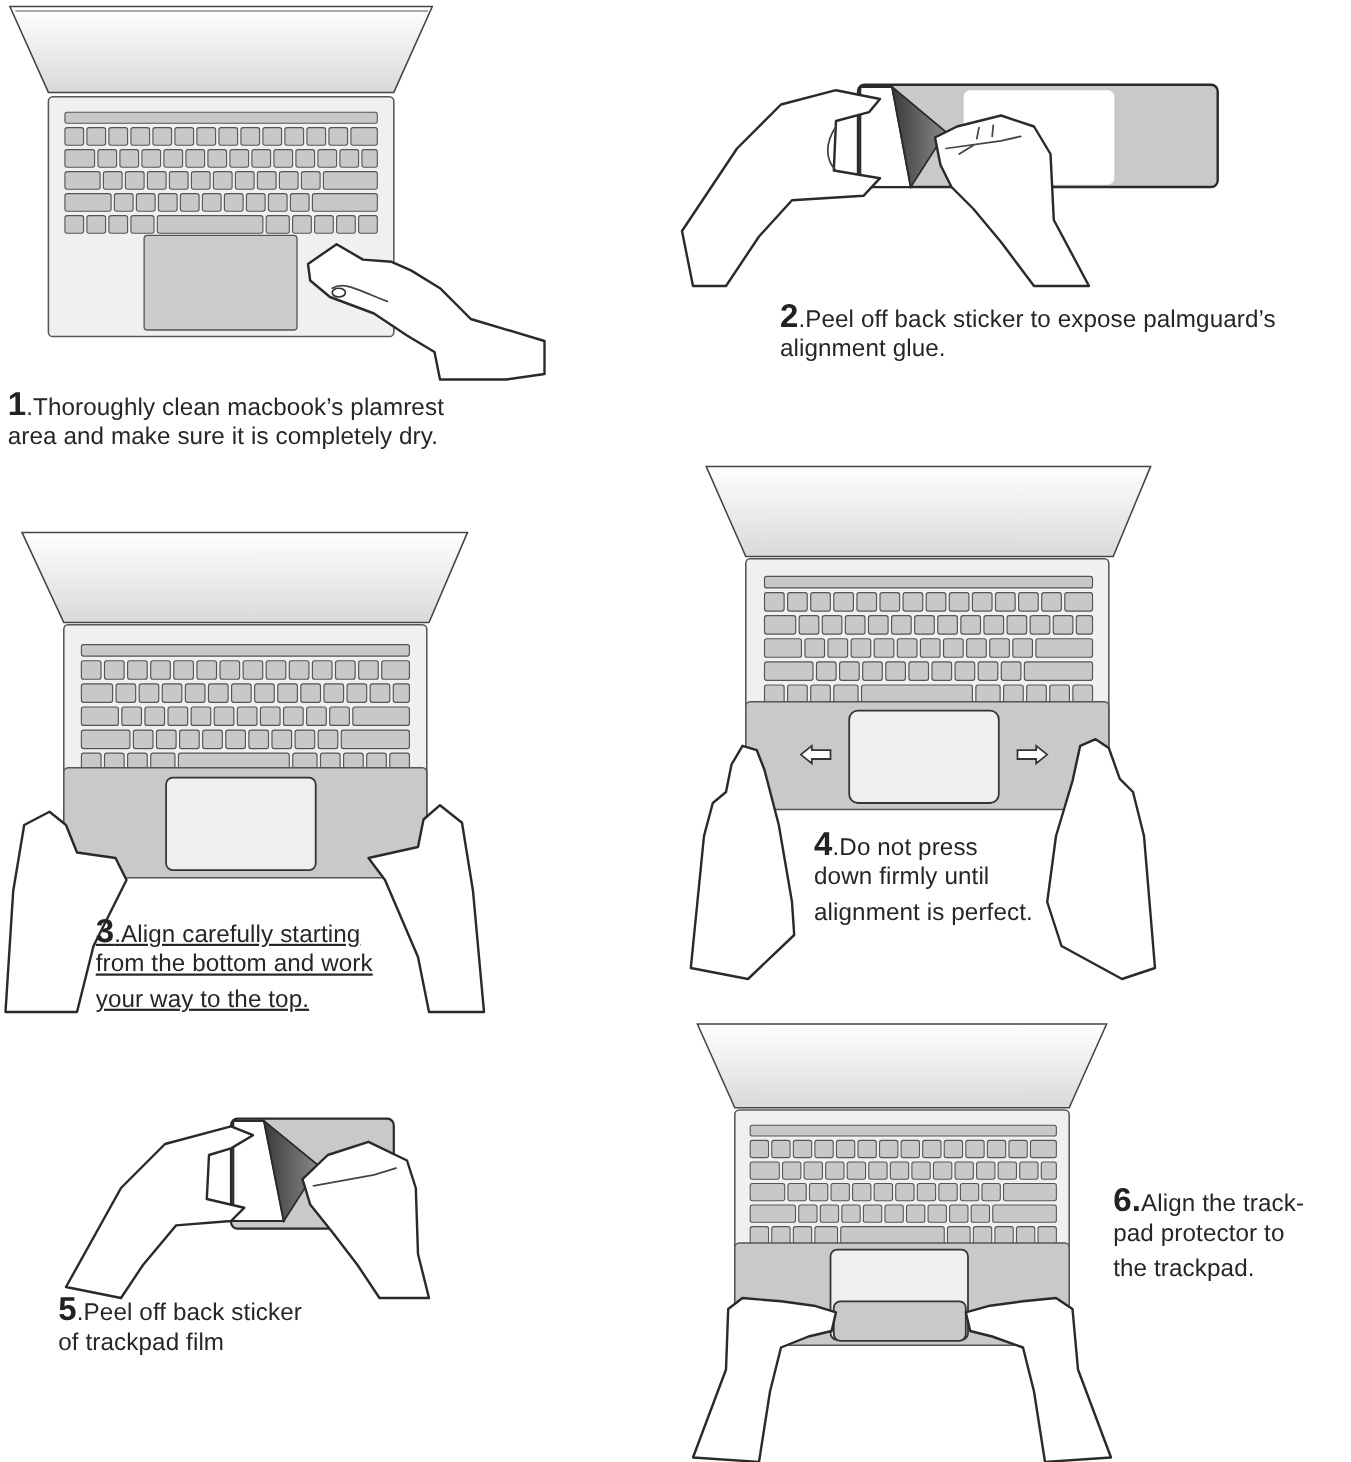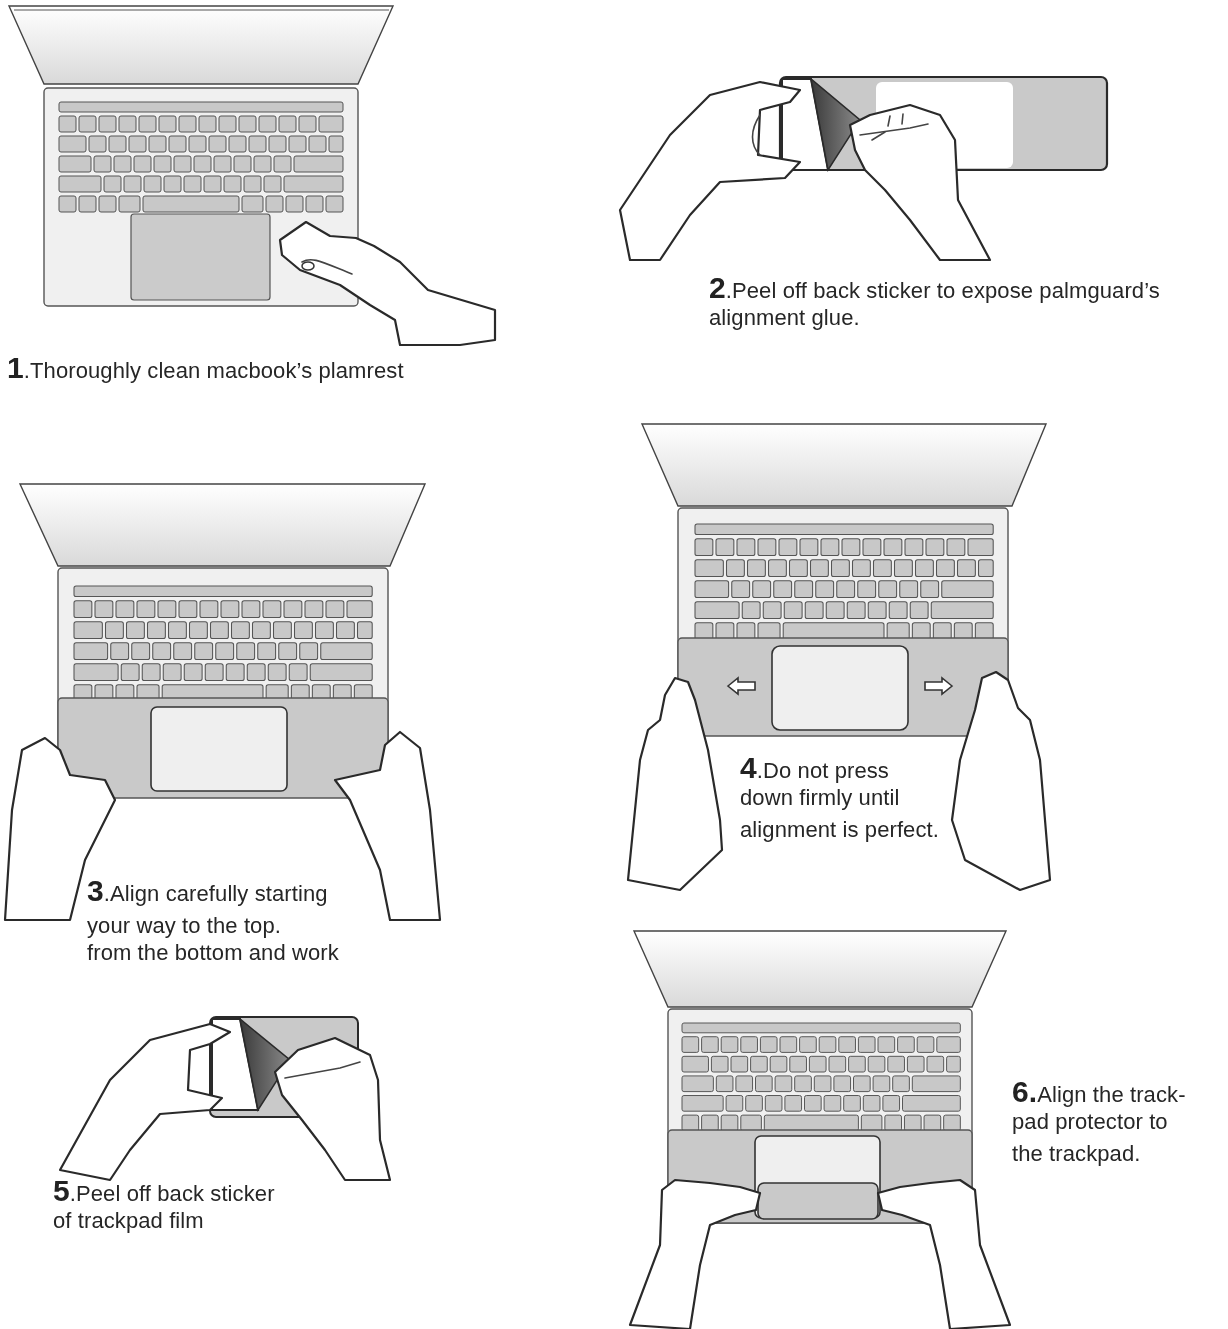--- a/index.html
+++ b/index.html
@@ -106,20 +106,21 @@
   <rect class="body" x="44" y="88" width="314" height="218" rx="4"></rect>
   <use href="#keyboard" transform="translate(59,102)"></use>
   <rect class="pad" x="131" y="214" width="139" height="86" rx="3"></rect>
   <path class="hand" d="M280 240 L306 222 L330 236 L356 238 L374 246 L400 262 L428 290 L495 310 L495 340 L460 345 L400 345 L395 320 L370 305 L340 285 L300 270 L282 255 Z"></path>
   <path class="thin" d="M302 262 C312 256 322 262 352 274"></path>
   <ellipse cx="308" cy="266" rx="6" ry="4" fill="#fff" stroke="#333" stroke-width="1.5"></ellipse>
 </svg>
 
 <div class="step-text" style="left:7px;top:354px;">
   <span class="line"><span class="num">1</span><span>.Thoroughly clean macbook’s plamrest</span></span>
+  <span class="line">area and make sure it is completely dry.</span>
 </div>
 
 <svg style="left:610px;top:60px" width="510" height="200" viewBox="0 0 510 200">
   <rect x="170" y="17" width="327" height="93" rx="6" fill="#c9c9c9" stroke="#2a2a2a" stroke-width="2.2"></rect>
   <rect x="266" y="22" width="137" height="86" rx="6" fill="#ffffff"></rect>
   <path d="M172 19 L201 19 L218 110 L172 110 Z" fill="#fff" stroke="#2a2a2a" stroke-width="2"></path>
   <path d="M201 19 L218 110 L250 60 Z" fill="url(#peelgrad)" stroke="#2a2a2a" stroke-width="1.5"></path>
   <path class="hand" d="M10 150 L60 75 L100 35 L150 22 L190 30 L180 42 L150 50 L148 95 L190 102 L175 118 L110 122 L80 155 L50 200 L20 200 Z"></path>
   <path class="thin" d="M150 55 C140 70 140 85 150 95"></path>
   <path class="hand" d="M240 65 L260 55 L300 45 L330 55 L345 80 L348 140 L380 200 L330 200 L300 160 L275 130 L255 110 L245 90 Z"></path>
@@ -135,24 +136,24 @@
 <svg style="left:0;top:480px" width="450" height="440" viewBox="0 0 450 440">
   <path class="lid" d="M20 4 L425 4 L390 86 L58 86 Z"></path>
   <rect class="body" x="58" y="88" width="330" height="220" rx="4"></rect>
   <use href="#keyboard" transform="translate(74,106) scale(1.05)"></use>
   <rect class="palm" x="58" y="218" width="330" height="100" rx="4"></rect>
   <rect class="padlight" x="151" y="227" width="136" height="84" rx="6"></rect>
   <path class="hand" d="M5 440 L12 330 L22 270 L45 258 L60 270 L70 295 L105 300 L115 320 L85 380 L70 440 Z"></path>
   <path class="hand" d="M440 440 L430 330 L420 268 L400 252 L385 265 L380 290 L335 300 L350 320 L380 390 L390 440 Z"></path>
 </svg>
 
-<div class="step-text" style="left:87px;top:877px;">
+<div class="step-text" style="left:87px;top:833px;text-decoration:underline;">
   <span class="line"><span class="num">3</span><span>.Align carefully starting</span></span>
+  <span class="line">from the bottom and work</span>
   <span class="line gap">your way to the top.</span>
-  <span class="line">from the bottom and work</span>
 </div>
 
 <svg style="left:620px;top:420px" width="440" height="470" viewBox="0 0 440 470">
   <path class="lid" d="M22 4 L426 4 L392 86 L58 86 Z"></path>
   <rect class="body" x="58" y="88" width="330" height="222" rx="4"></rect>
   <use href="#keyboard" transform="translate(75,104) scale(1.05)"></use>
   <rect class="palm" x="58" y="218" width="330" height="98" rx="4"></rect>
   <rect class="padlight" x="152" y="226" width="136" height="84" rx="8"></rect>
   <path d="M108 266 L118 258 L118 262 L135 262 L135 270 L118 270 L118 274 Z" fill="#fff" stroke="#333" stroke-width="1.6"></path>
   <path d="M332 266 L322 258 L322 262 L305 262 L305 270 L322 270 L322 274 Z" fill="#fff" stroke="#333" stroke-width="1.6"></path>

